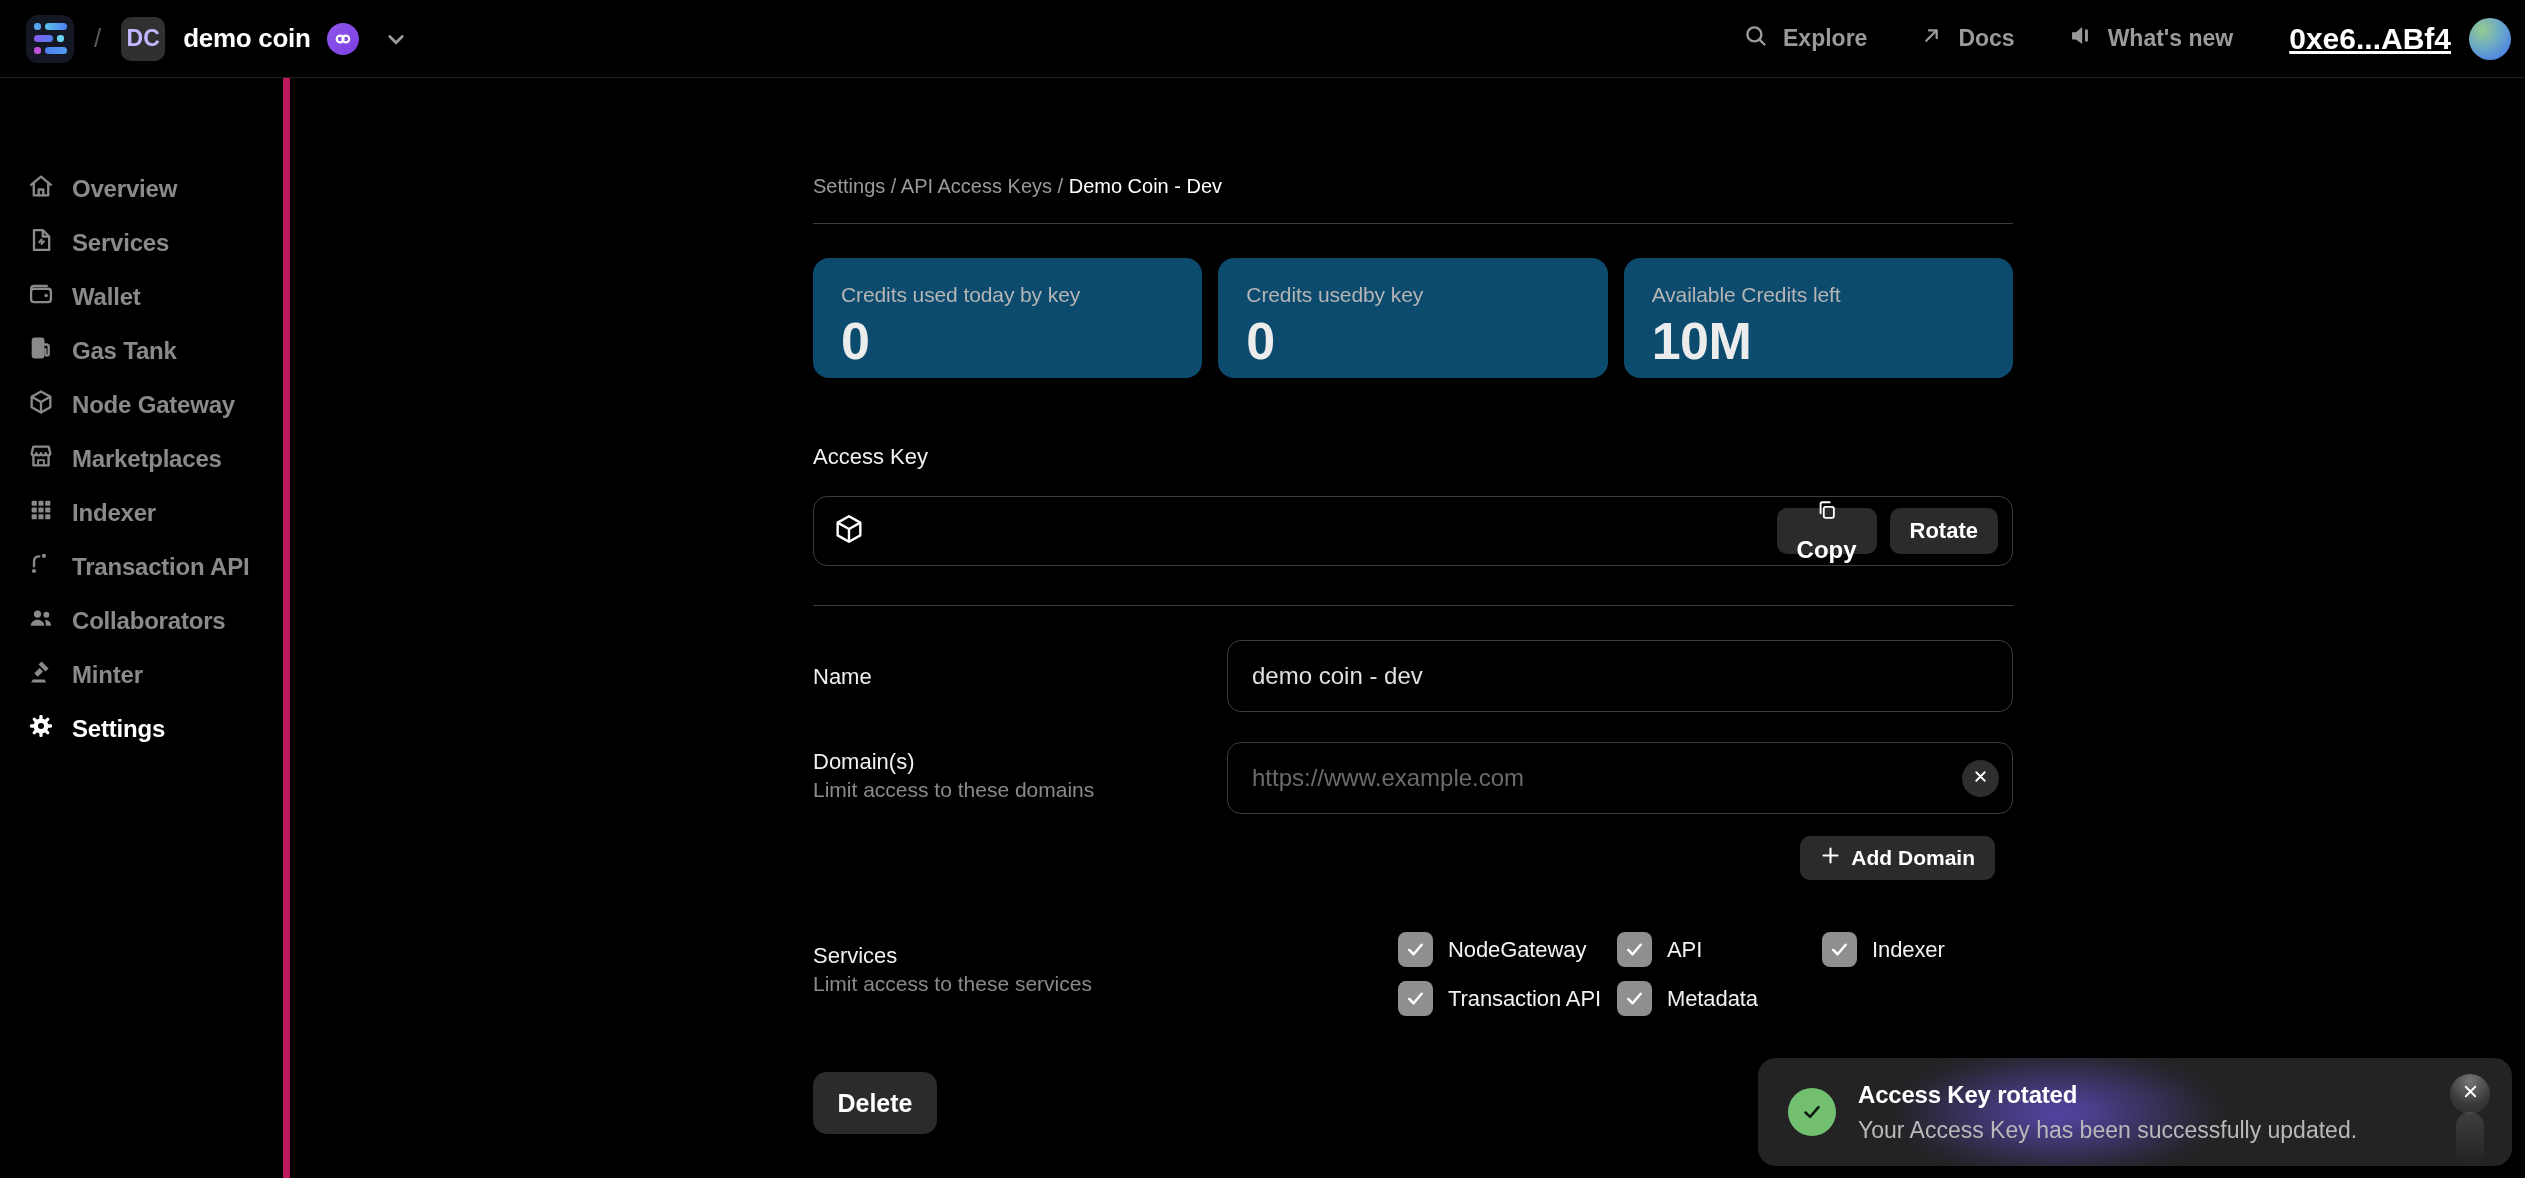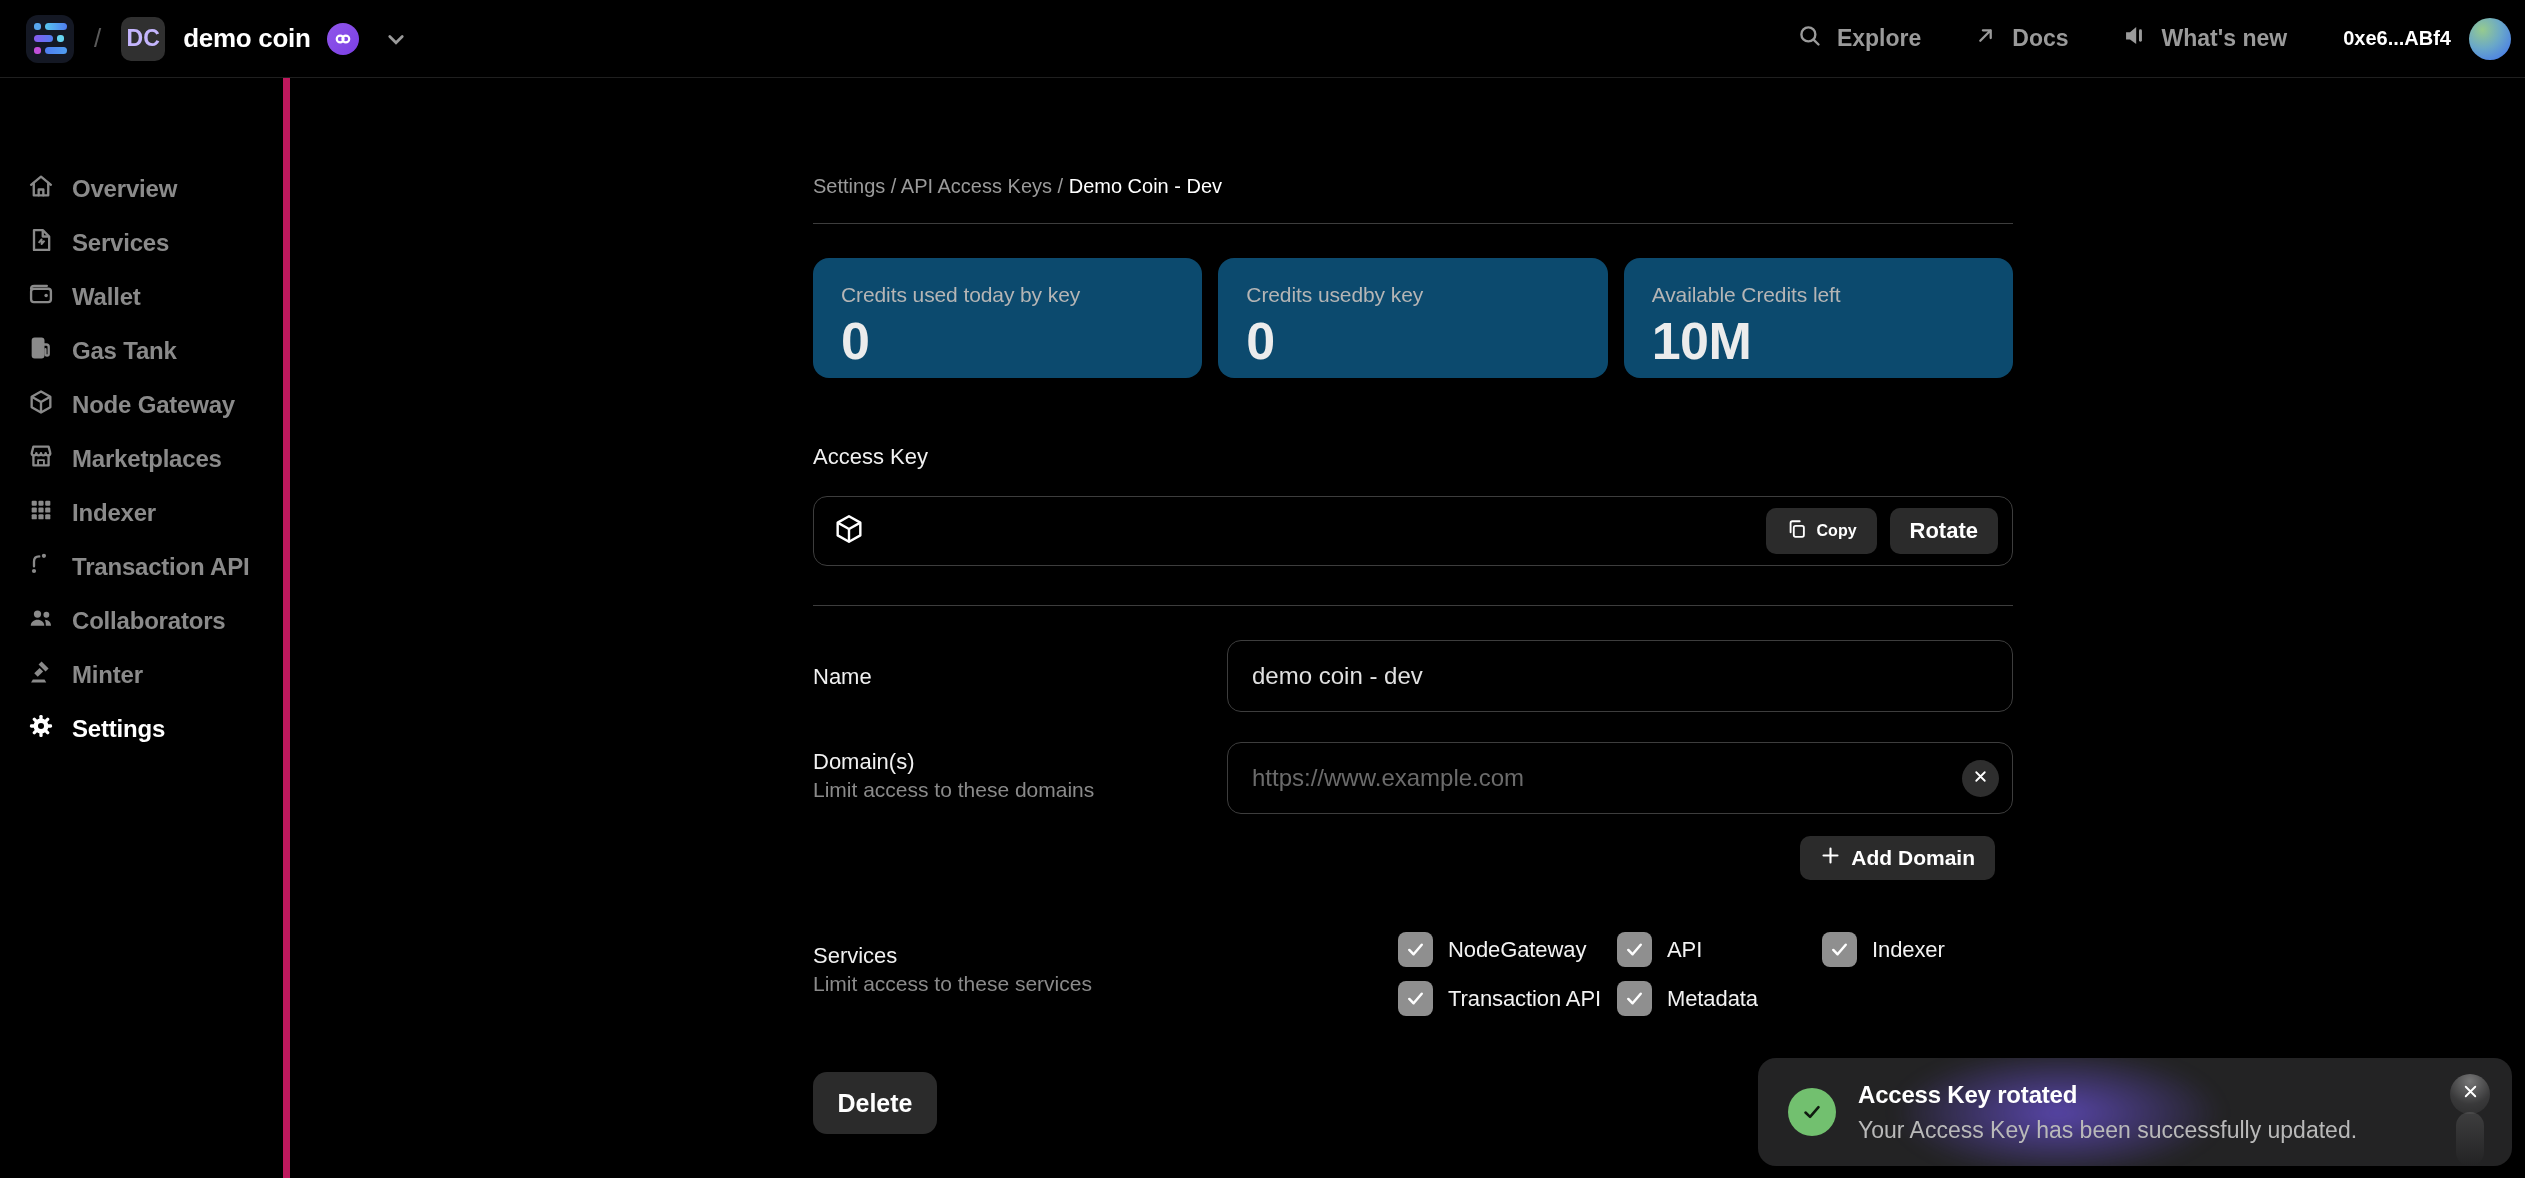--- a/index.html
+++ b/index.html
@@ -33,21 +33,21 @@
   .net-badge {
     width:32px; height:32px; border-radius:50%; margin-left:16px;
     background:linear-gradient(135deg,#9056ea,#7b3fe4);
     display:flex; align-items:center; justify-content:center;
   }
   .chev { margin-left:22px; display:flex; align-items:center; }
   .hspacer { flex:1; }
   .hnav { display:flex; align-items:center; gap:14px; color:#9a9a9a;
     font-size:23px; font-weight:600; margin-left:52px; cursor:pointer; }
   .hnav svg { flex:none; }
-  .addr { font-size:20px; font-weight:700; color:#fff; margin-left:56px; }
+  .addr { font-size:30px; font-weight:700; color:#fff; margin-left:56px;text-decoration:underline; }
   .avatar {
     width:42px; height:42px; border-radius:50%; margin-left:18px; cursor:pointer;
     background:radial-gradient(circle at 32% 28%, #96cb8e 0%, #6aa8c8 45%, #3d6ef2 100%);
   }
   
   .sidebar {
     position:absolute; top:78px; left:0; width:290px; height:1100px;
     border-right:7px solid #be185d; padding-top:84px; background:#000;
   }
   .side-item {
@@ -73,21 +73,21 @@
     margin-top:26px; height:70px; border:1px solid #3d3d3d; border-radius:14px;
     display:flex; align-items:center; padding:0 14px 0 18px; background:#000;
   }
   .key-text { font-size:26px; color:#eaeaea; margin-left:16px; letter-spacing:0px; }
   .kspacer { flex:1; }
   .btn {
     background:#2b2b2b; color:#fff; border:none; border-radius:10px; cursor:pointer;
     font-family:"Liberation Sans", sans-serif; font-weight:700;
     display:flex; align-items:center; justify-content:center;
   }
-  .btn-copy { height:46px; padding:0 20px; font-size:16px; gap:9px; }
+  .btn-copy { height:46px; padding:0 20px; font-size:24px; gap:9px;flex-direction:column; }
   .btn-rotate { height:46px; padding:0 20px; font-size:22px; margin-left:13px; }
   .divider2 { margin-top:39px; height:1px; background:#3d3d3d; }
   .form-row { display:flex; }
   .label-col { width:414px; flex:none; }
   .field-col { flex:1; position:relative; }
   .row-name { margin-top:34px; height:72px; align-items:center; }
   .flabel { font-size:22px; font-weight:500; color:#f0f0f0; line-height:27px; }
   .fhint { font-size:21px; color:#8a8a8a; margin-top:2px; line-height:25px; }
   .text-input {
     width:100%; height:72px; background:transparent; border:1px solid #3d3d3d;

